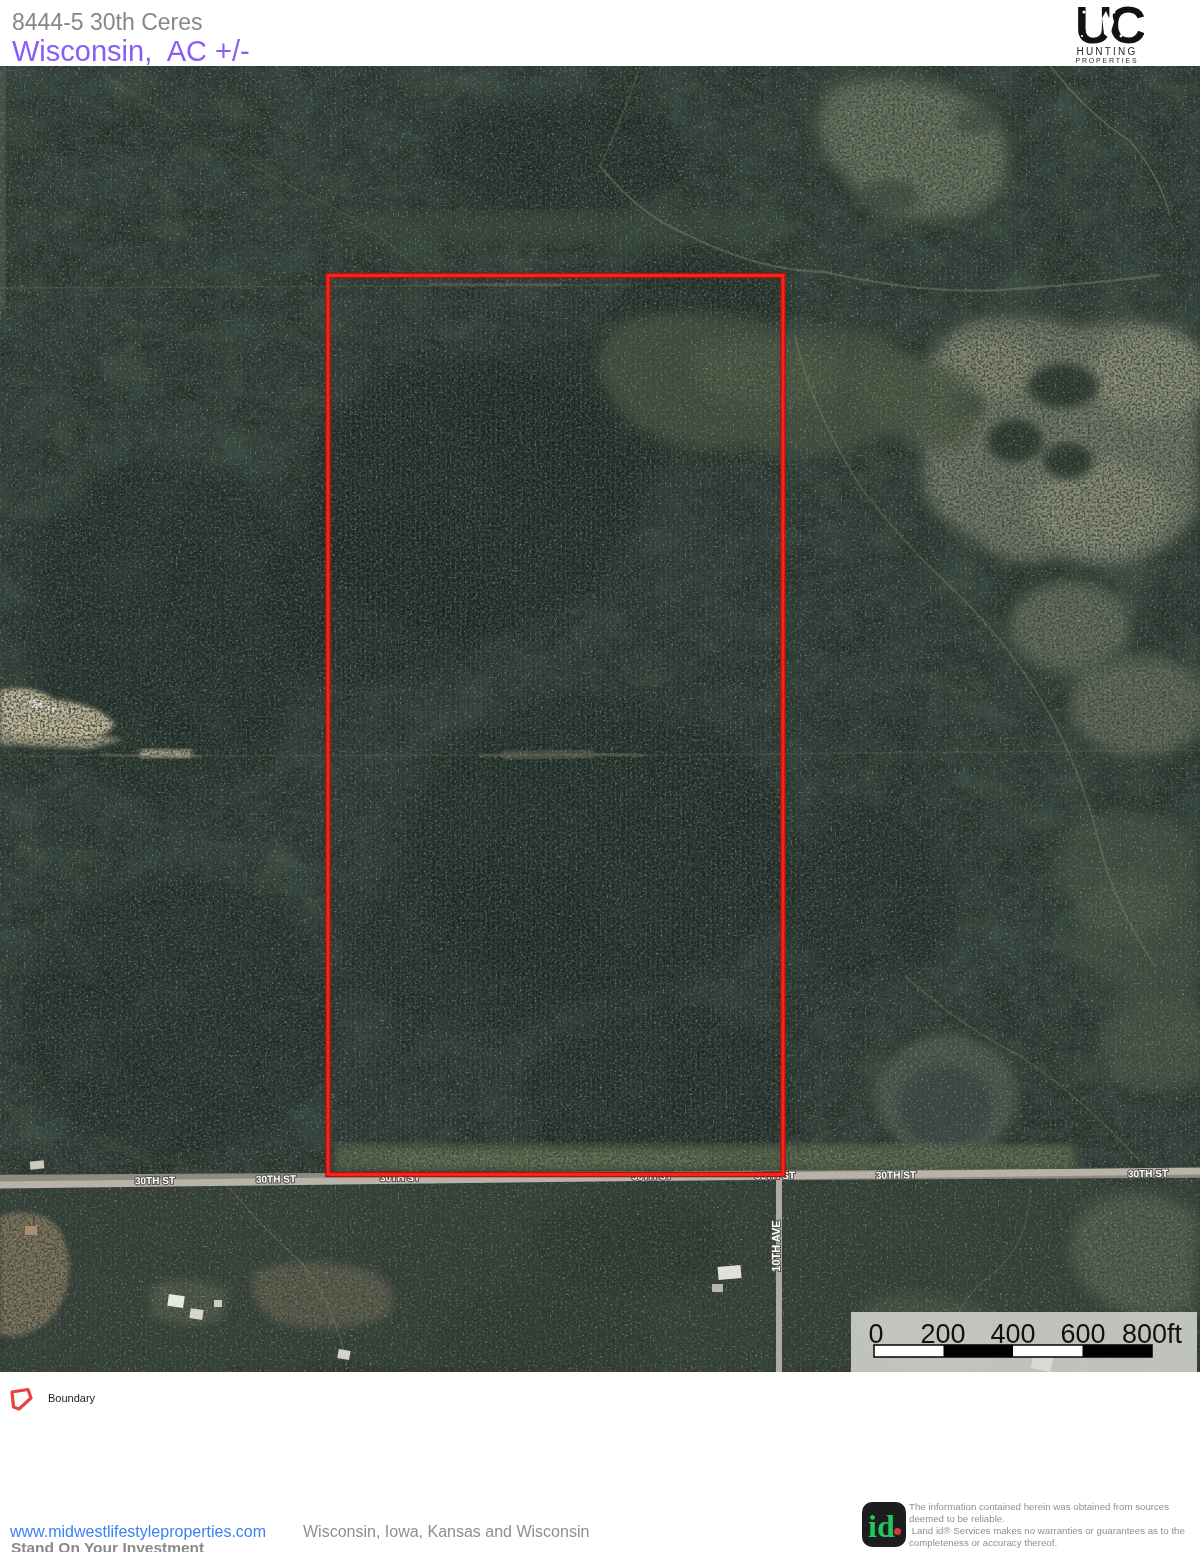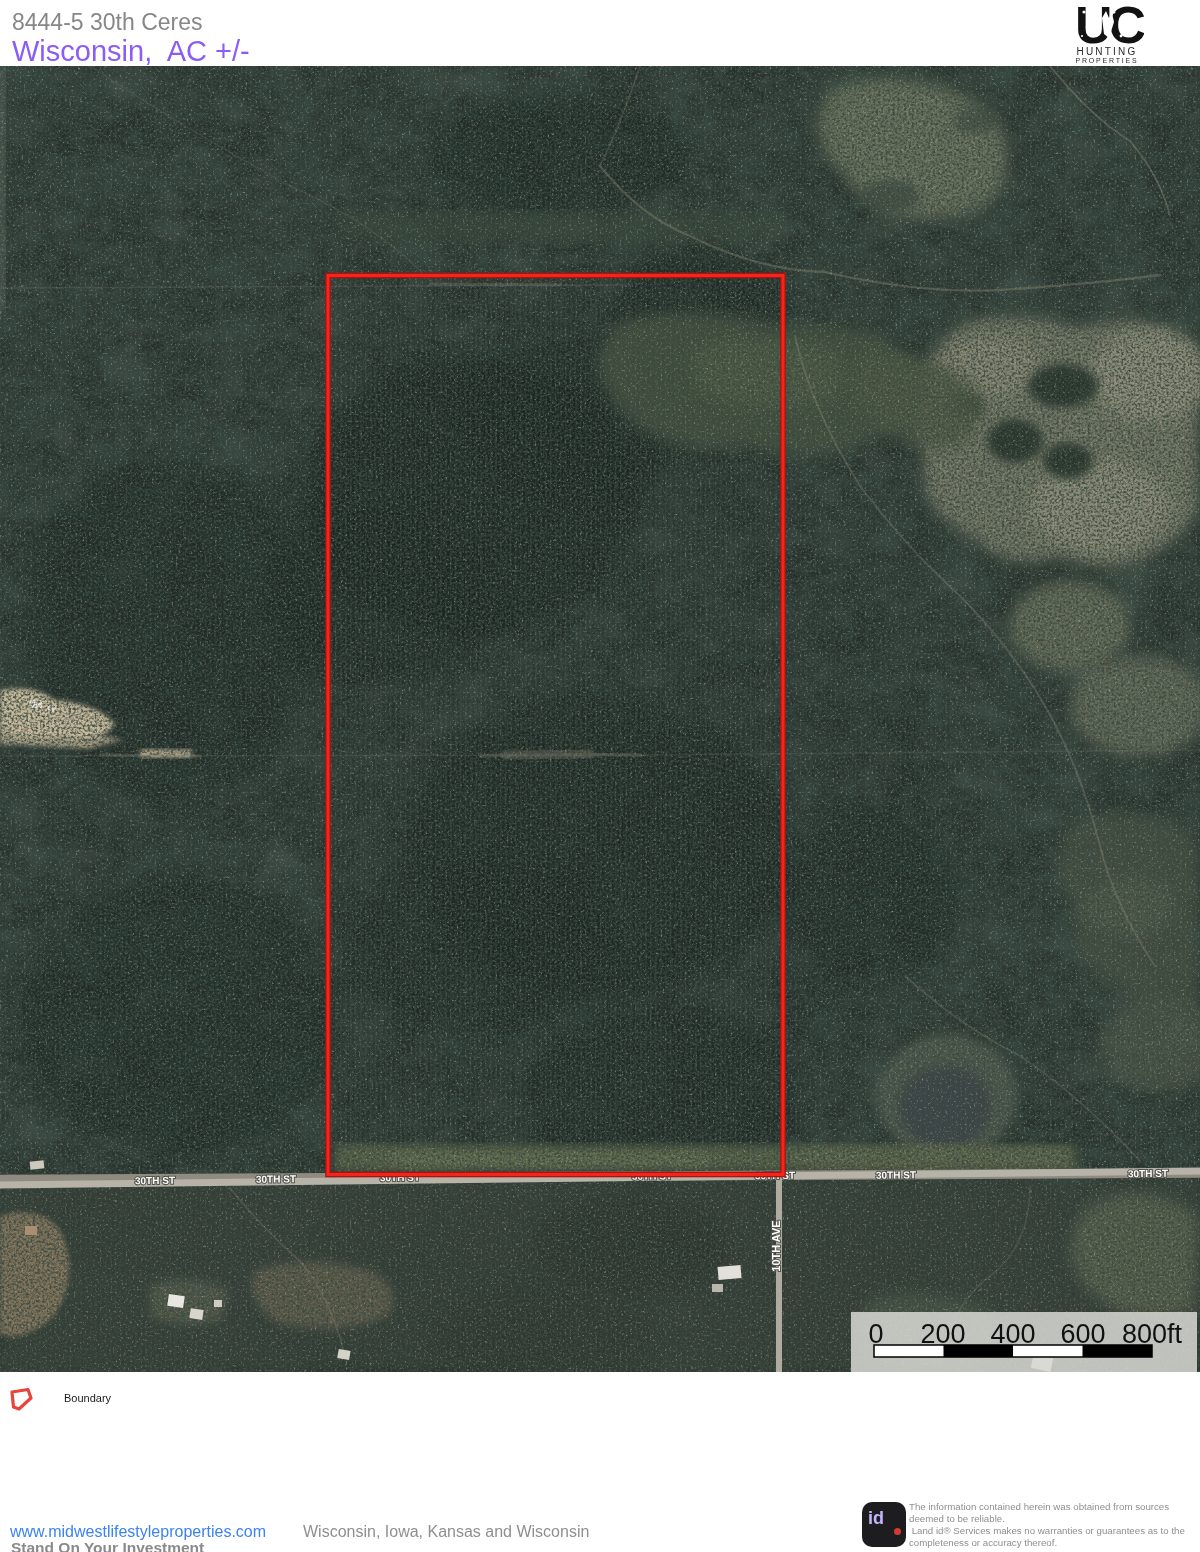--- a/index.html
+++ b/index.html
@@ -235,24 +235,24 @@
 </g>
 </svg>
 </div>
 
 <div class="abs" style="left:9px;top:1387px;width:25px;height:26px;">
 <svg width="25" height="26" viewBox="0 0 25 26">
   <path d="M 3 5 L 19 2.5 L 22 11 L 10 22 L 4.5 20 Z" fill="none" stroke="#e8433c" stroke-width="3.2" stroke-linejoin="round"></path>
 </svg>
 </div>
 
-<div class="abs" style="left:48px;top:1392px;font-size:11px;color:#1a1a1a;margin-left:16px;">Boundary</div>
+<div class="abs" style="left:48px;top:1392px;font-size:11px;color:#1a1a1a;">Boundary</div>
 
 <div class="abs" style="left:11px;top:1539px;font-size:15.5px;font-weight:bold;color:#8a8a8a;">Stand On Your Investment</div>
 <div class="abs" style="left:10px;top:1523px;font-size:16px;color:#3b82f6;">www.midwestlifestyleproperties.com</div>
 <div class="abs" style="left:303px;top:1523px;font-size:16px;color:#8f8f8f;">Wisconsin, Iowa, Kansas and Wisconsin</div>
 
 <div class="abs" style="left:862px;top:1502px;width:44px;height:45px;background:#1d1d1f;border-radius:10px;">
-  <div class="abs" style="left:6px;top:6px;font-size:18px;font-weight:bold;color:#c4b5fd;font-family:Liberation Sans, sans-serif;">id</div>
+  <div class="abs" style="left:6px;top:6px;font-size:32px;font-weight:bold;color:#22c55e;font-family:Liberation Serif, serif;">id</div>
   <div class="abs" style="left:32px;top:26px;width:7px;height:7px;border-radius:50%;background:#d43a34;"></div>
 </div>
 
 <div class="abs" style="left:909px;top:1501px;width:300px;font-size:9.7px;line-height:12.1px;color:#8f8f8f;white-space:nowrap;">The information contained herein was obtained from sources<br>deemed to be reliable.<br>&nbsp;Land id® Services makes no warranties or guarantees as to the<br>completeness or accuracy thereof.</div>
 
 </body></html>

